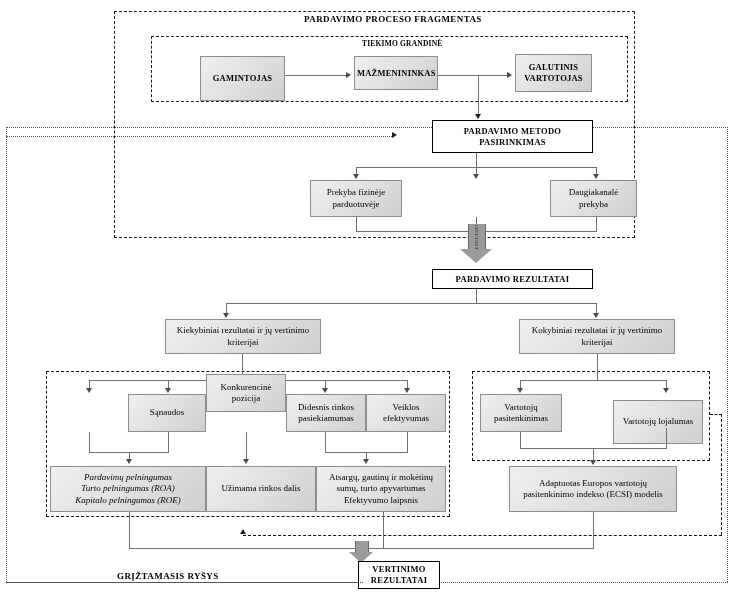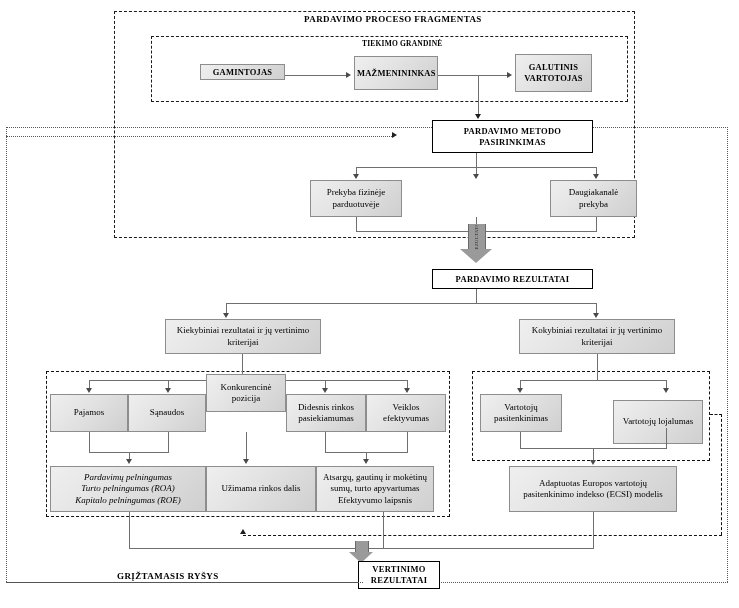--- a/index.html
+++ b/index.html
@@ -122,21 +122,21 @@
 
   <div class="dln hd" style="left:6px;top:136px;width:388px;"></div>
   <div class="ar right" style="left:392px;top:132px;border-left-color:#1f1f1f;"></div>
 
   <div class="frame dashdot" style="left:114px;top:11px;width:521px;height:227px;"></div>
   <div class="frame-title" style="left:300px;top:14px;">PARDAVIMO PROCESO FRAGMENTAS</div>
 
   <div class="frame dashdot2" style="left:151px;top:36px;width:477px;height:66px;"></div>
   <div class="frame-title small" style="left:358px;top:39px;">TIEKIMO GRANDINĖ</div>
 
-  <div class="box caps" style="left:200px;top:64px;width:85px;height:16px;">
+  <div class="box caps" style="left:200px;top:56px;width:85px;height:45px;">
     <span class="lines">GAMINTOJAS</span>
   </div>
   <div class="box caps" style="left:354px;top:56px;width:84px;height:34px;">
     <span class="lines">MAŽMENININKAS</span>
   </div>
   <div class="box caps" style="left:515px;top:54px;width:77px;height:38px;">
     <span class="lines">GALUTINIS
 VARTOTOJAS</span>
   </div>
 
@@ -210,23 +210,20 @@
   <div class="ln v" style="left:168px;top:380px;height:10px;"></div>
   <div class="ln v" style="left:246px;top:380px;height:10px;"></div>
   <div class="ln v" style="left:325px;top:380px;height:10px;"></div>
   <div class="ln v" style="left:407px;top:380px;height:10px;"></div>
   <div class="ar down" style="left:85.5px;top:388px;"></div>
   <div class="ar down" style="left:164.5px;top:388px;"></div>
   <div class="ar down" style="left:242.5px;top:388px;"></div>
   <div class="ar down" style="left:321.5px;top:388px;"></div>
   <div class="ar down" style="left:403.5px;top:388px;"></div>
 
-  <div class="box" style="left:50px;top:394px;width:78px;height:38px;">
-    <span class="lines">Pajamos</span>
-  </div>
   <div class="box" style="left:128px;top:394px;width:78px;height:38px;">
     <span class="lines">Sąnaudos</span>
   </div>
   <div class="box" style="left:206px;top:374px;width:80px;height:38px;">
     <span class="lines">Konkurencinė
 pozicija</span>
   </div>
   <div class="box" style="left:286px;top:394px;width:80px;height:38px;">
     <span class="lines">Didesnis rinkos
 pasiekiamumas</span>
@@ -252,21 +249,21 @@
   <div class="ar down" style="left:362.5px;top:459px;"></div>
 
   <div class="box" style="left:50px;top:466px;width:156px;height:46px;font-style:italic;">
     <span class="lines">Pardavimų pelningumas
 Turto pelningumas (ROA)
 Kapitalo pelningumas (ROE)</span>
   </div>
   <div class="box" style="left:206px;top:466px;width:110px;height:46px;">
     <span class="lines">Užimama rinkos dalis</span>
   </div>
-  <div class="box" style="left:316px;top:466px;width:118px;height:46px;">
+  <div class="box" style="left:316px;top:466px;width:130px;height:46px;">
     <span class="lines">Atsargų, gautinų ir mokėtinų
 sumų, turto apyvartumas
 Efektyvumo laipsnis</span>
   </div>
 
   <div class="frame dashed" style="left:472px;top:371px;width:238px;height:90px;"></div>
 
   <div class="ln v" style="left:597px;top:354px;height:26px;"></div>
   <div class="ln h" style="left:520px;top:380px;width:146px;"></div>
   <div class="ln v" style="left:520px;top:380px;height:10px;"></div>

